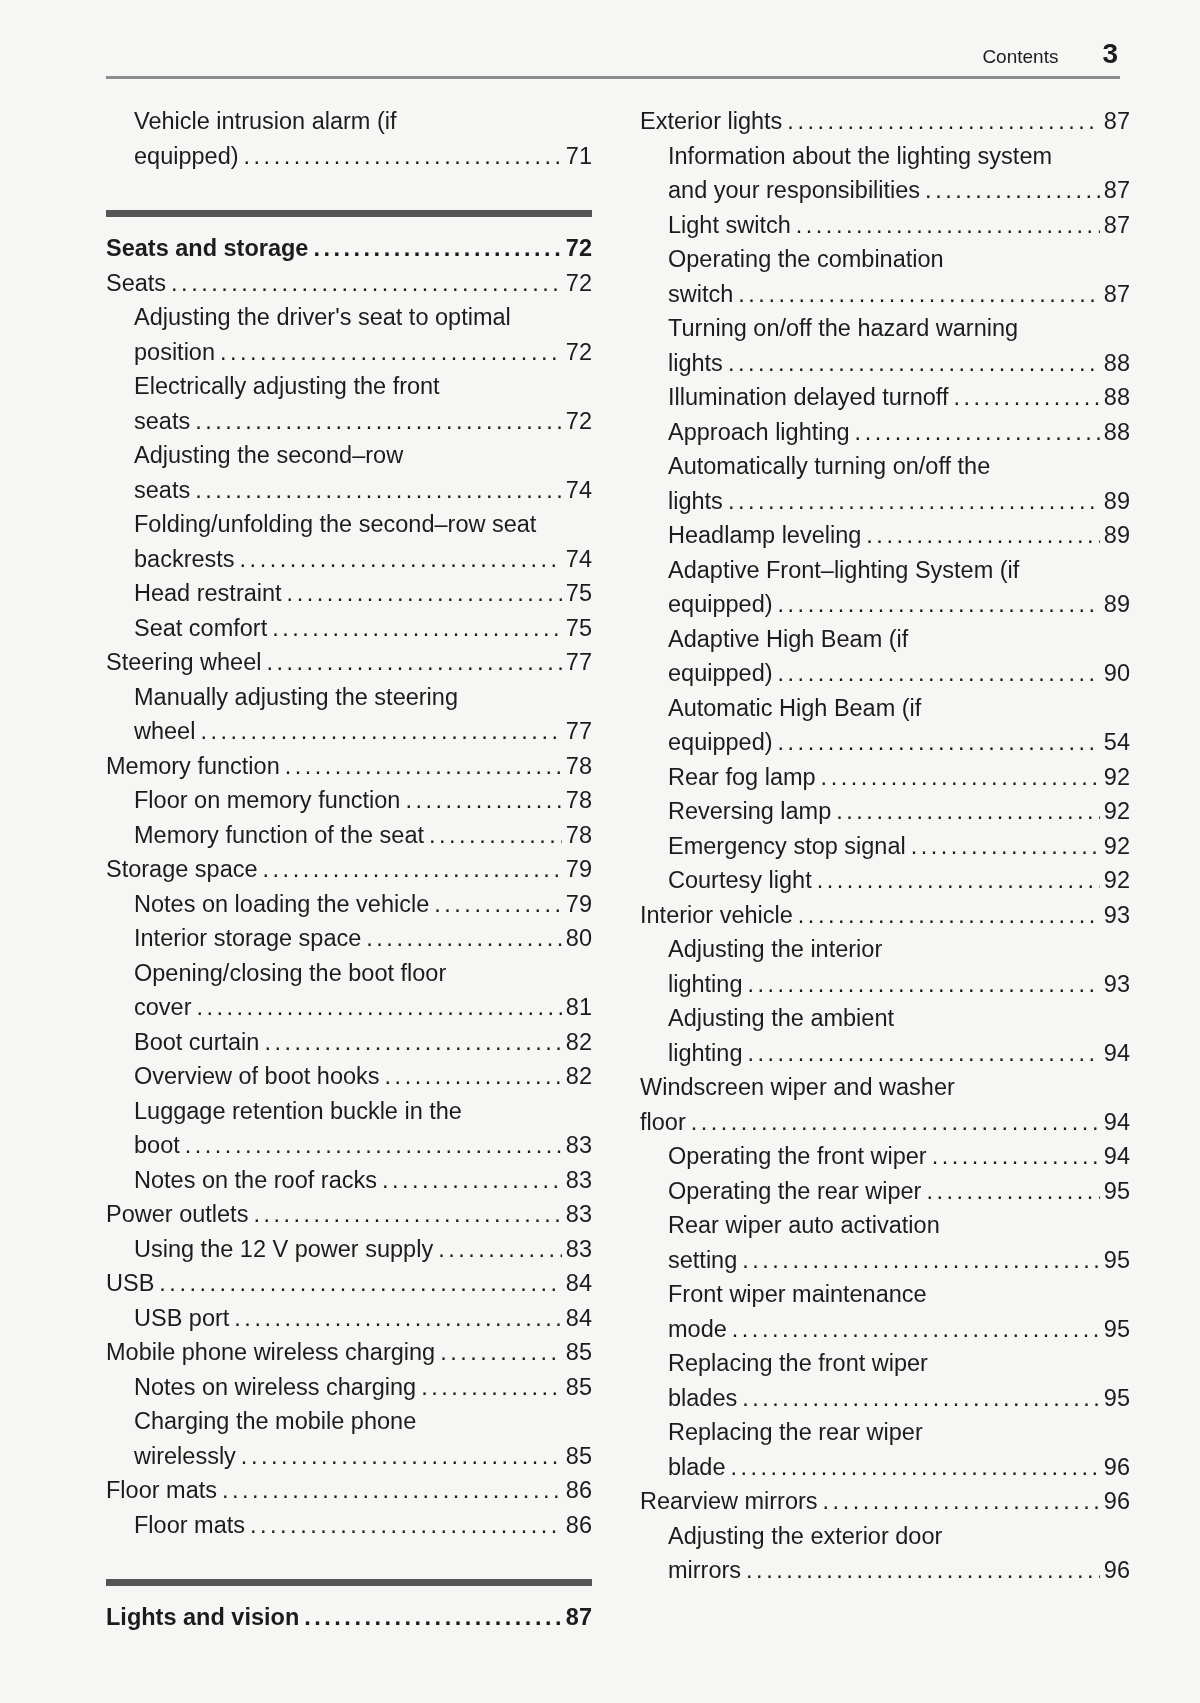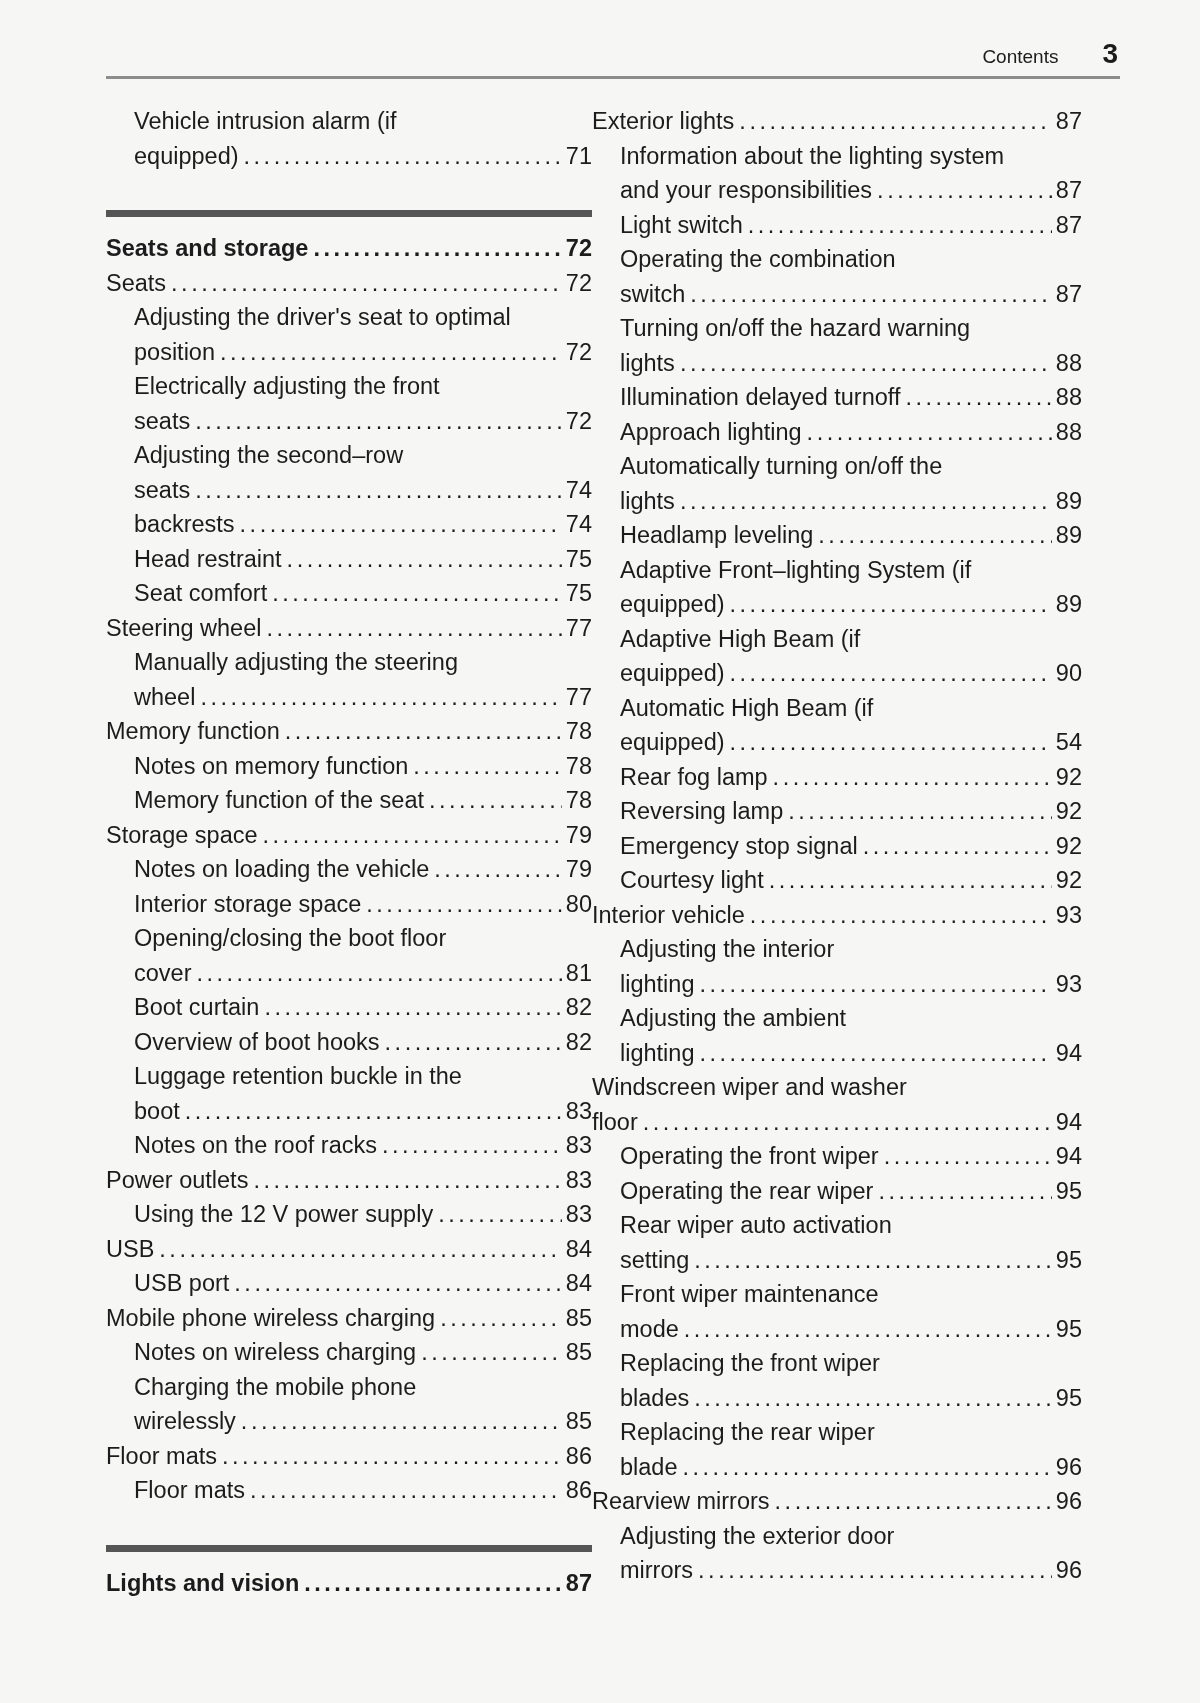--- a/index.html
+++ b/index.html
@@ -20,24 +20,24 @@
   }
   .header-title { font-size:19px; }
   .header-num   { font-size:28px; font-weight:bold; margin-left:44px; }
   .header-rule  {
     position:absolute; top:76px; left:106px; right:80px;
     height:3px; background:#8d8d8d;
   }
 
   .columns {
     position:absolute; top:104px; left:106px; right:82px;
-    display:flex; 
+    display:flex; gap:36px;
   }
   .col-left  { width:486px; }
-  .col-right { width:490px; }
+  .col-right { width:490px;margin-left:12px; }
 
   .row {
     display:flex; align-items:baseline;
     font-size:23.5px; line-height:34.5px;
     white-space:nowrap;
   }
   .row.sub  { padding-left:28px; }
   .row.bold { font-weight:bold;justify-content:space-between; }
 
   .lbl { flex:0 0 auto; }
@@ -107,20 +107,23 @@
         </div>
         <div class="row sub">
           <span class="lbl">Adjusting the second–row</span>
         </div>
         <div class="row sub">
           <span class="lbl">seats</span>
           <span class="dots"></span>
           <span class="num">74</span>
         </div>
         <div class="row sub">
+          <span class="lbl">Folding/unfolding the second–row seat</span>
+        </div>
+        <div class="row sub">
           <span class="lbl">backrests</span>
           <span class="dots"></span>
           <span class="num">74</span>
         </div>
         <div class="row sub">
           <span class="lbl">Head restraint</span>
           <span class="dots"></span>
           <span class="num">75</span>
         </div>
         <div class="row sub">
@@ -140,21 +143,21 @@
           <span class="lbl">wheel</span>
           <span class="dots"></span>
           <span class="num">77</span>
         </div>
         <div class="row">
           <span class="lbl">Memory function</span>
           <span class="dots"></span>
           <span class="num">78</span>
         </div>
         <div class="row sub">
-          <span class="lbl">Notes on memory function</span>
+          <span class="lbl">Floor on memory function</span>
           <span class="dots"></span>
           <span class="num">78</span>
         </div>
         <div class="row sub">
           <span class="lbl">Memory function of the seat</span>
           <span class="dots"></span>
           <span class="num">78</span>
         </div>
         <div class="row">
           <span class="lbl">Storage space</span>

